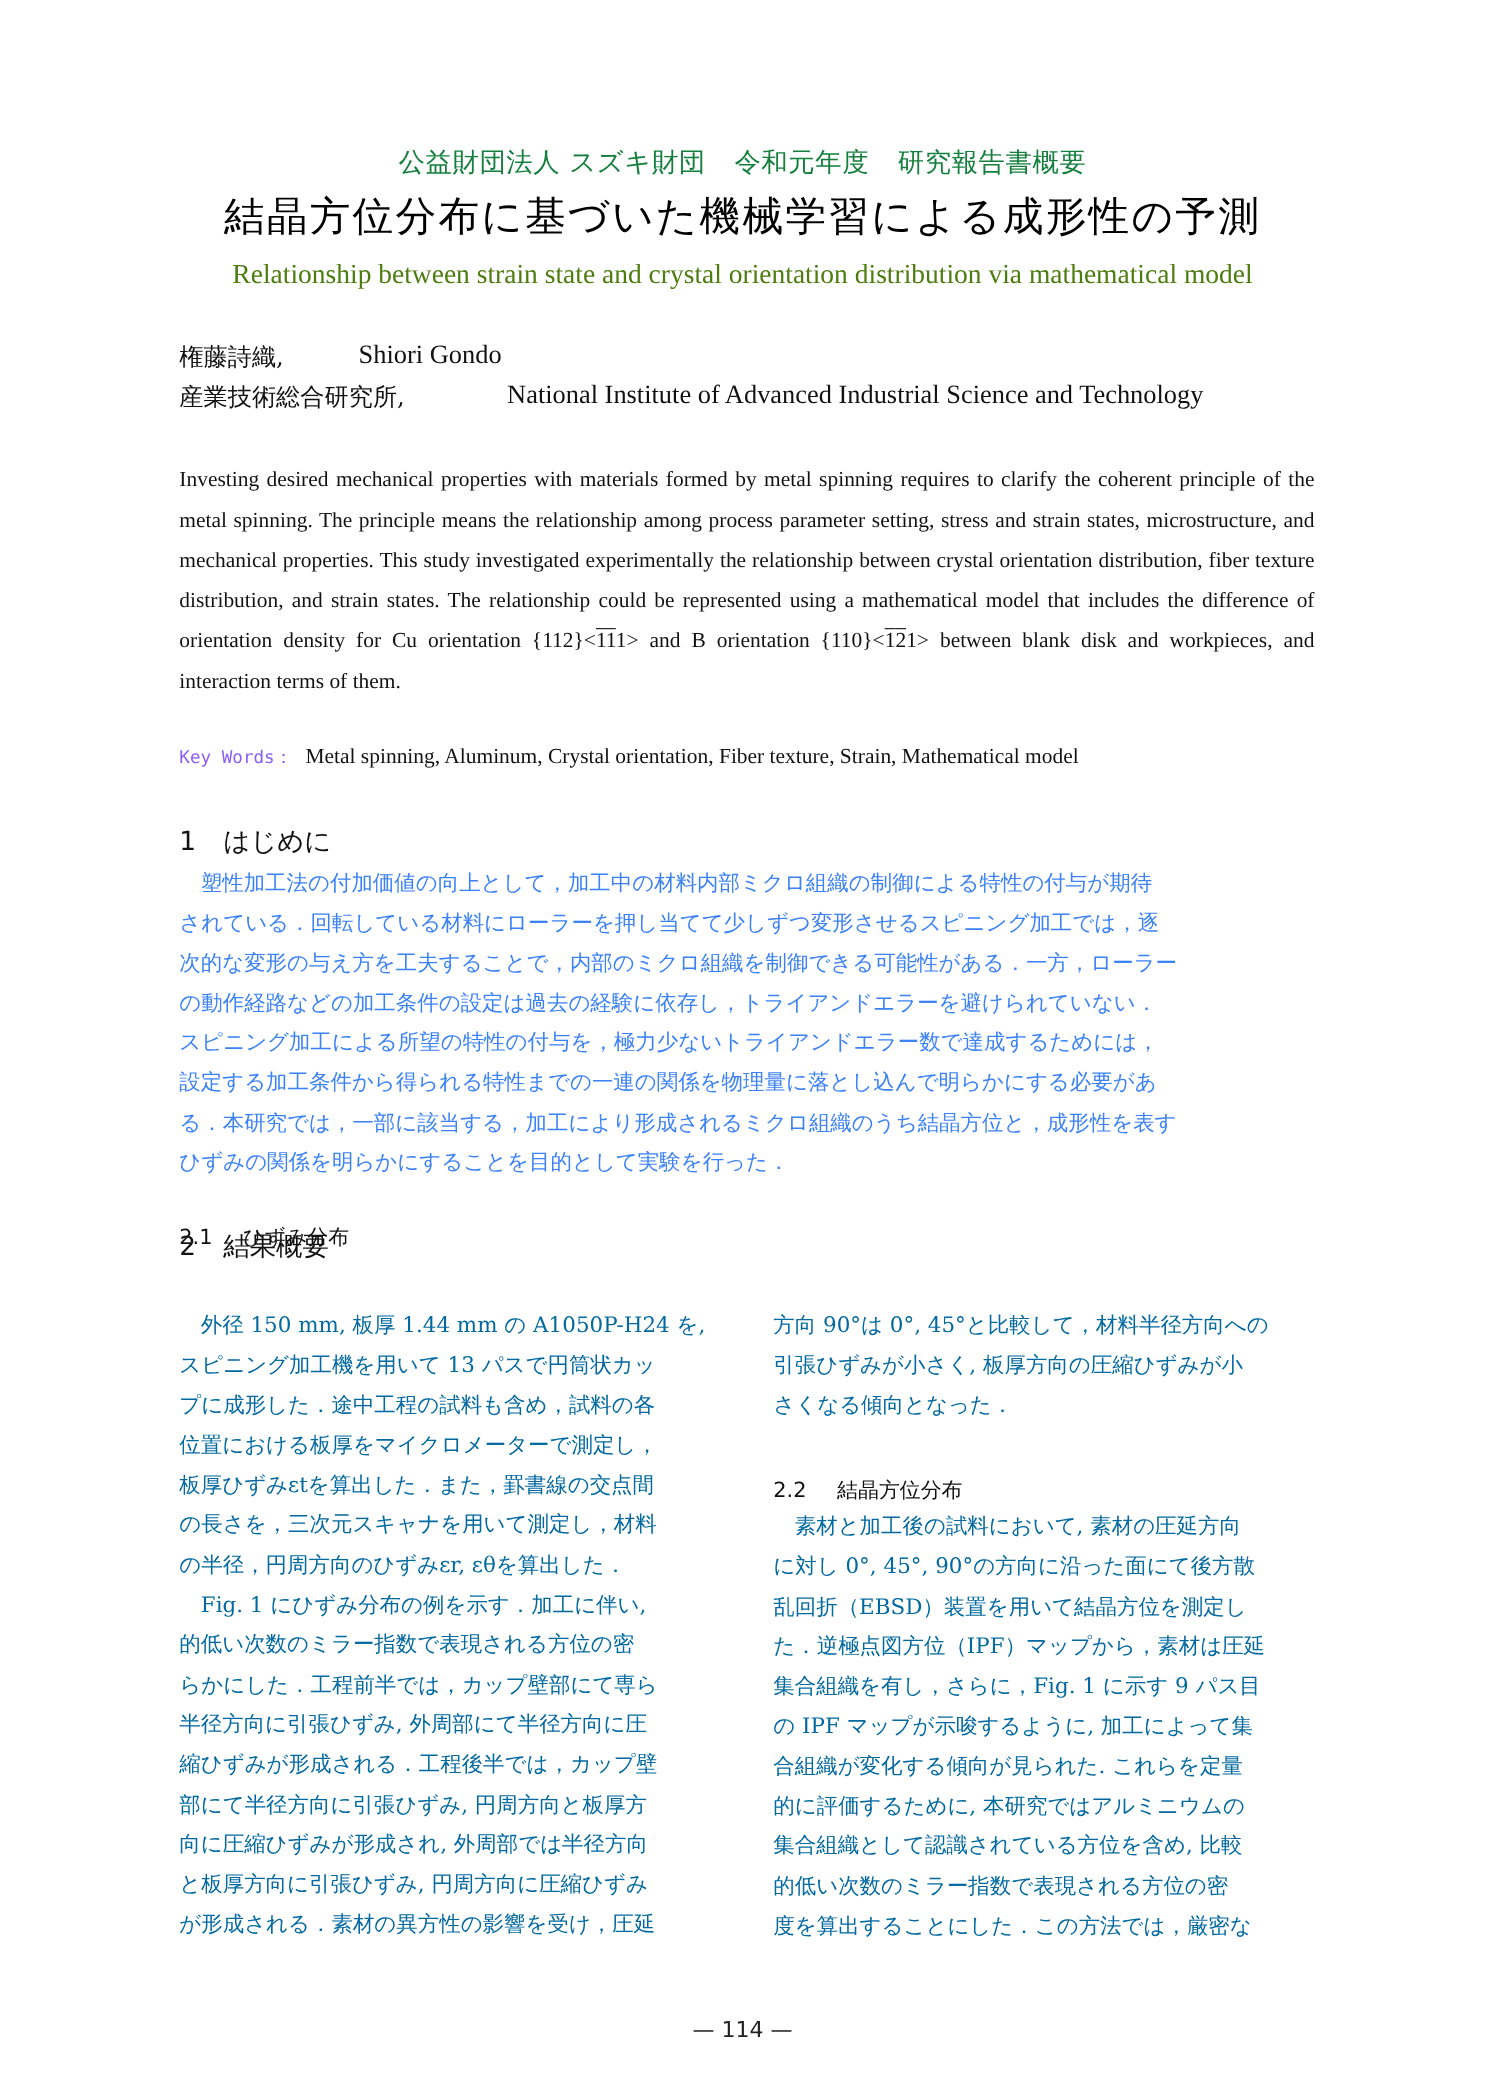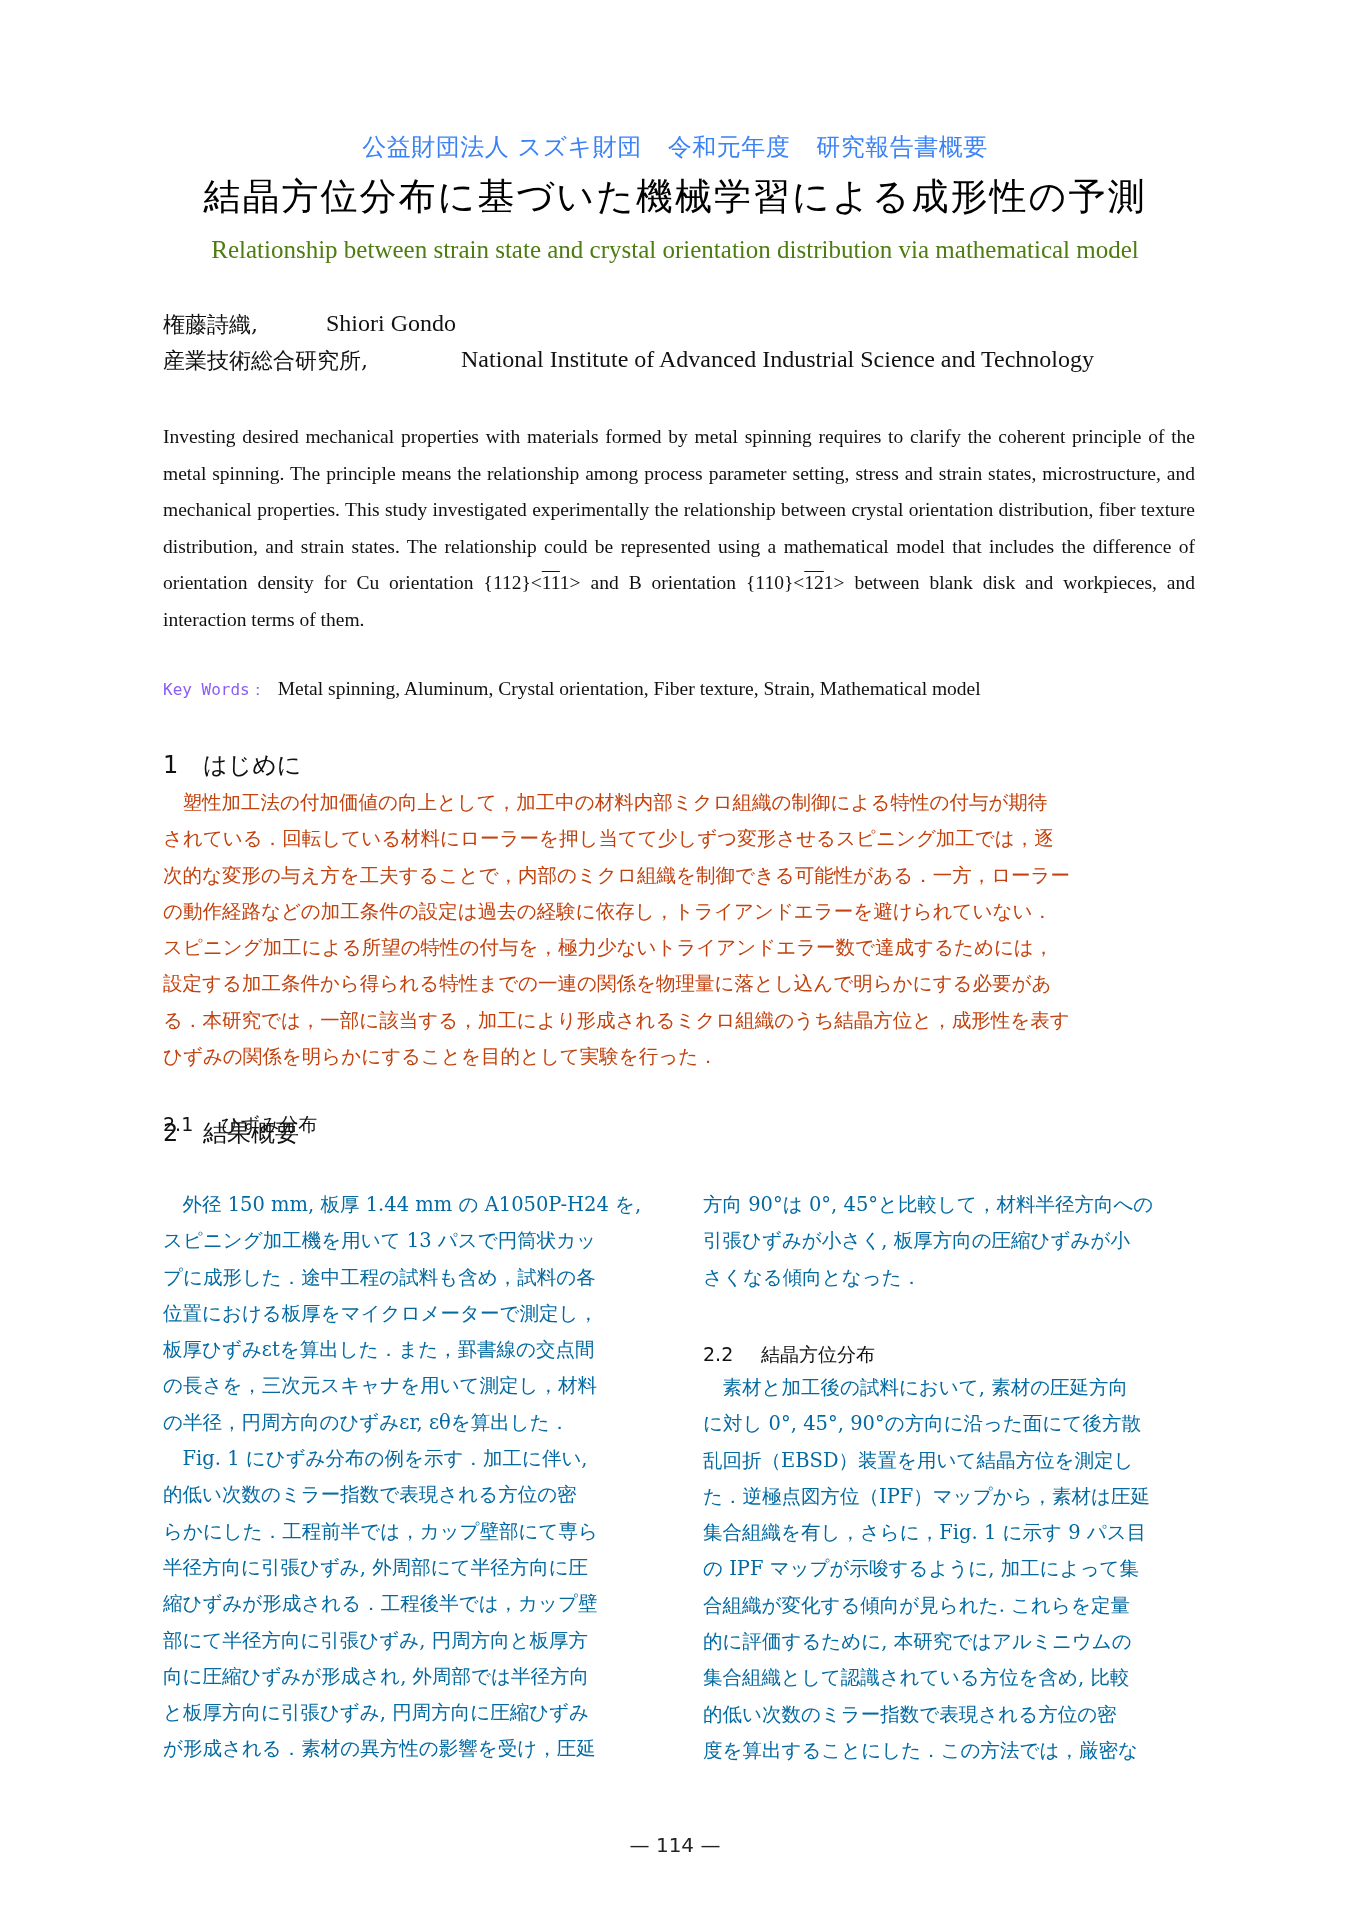--- a/index.html
+++ b/index.html
@@ -5,21 +5,21 @@
     html, body { margin: 0; padding: 0; background: #ffffff; }
     body {
       width: 1350px; height: 1909px; position: relative; overflow: hidden;
       color: #111111;
       font-family: "DejaVu Serif", "Liberation Serif", serif;
     }
     .abs { position: absolute; }
     .center { left: 0; width: 1350px; text-align: center; }
     .header-line {
       top: 131px; font-family: "DejaVu Sans", "Liberation Sans", sans-serif;
-      font-size: 24px; letter-spacing: 0.5px; color: #3b82f6;
+      font-size: 24px; letter-spacing: 0.5px; color: #15803d;
     }
     .header-line .gap { display: inline-block; width: 26px; }
     .title-ja {
       top: 172px; font-family: "DejaVu Sans", "Liberation Sans", sans-serif;
       font-size: 37px; letter-spacing: 2px; color: #000;
     }
     .title-en {
       top: 236px; font-family: "Liberation Serif", serif;
       font-size: 25px; color: #4d7c0f;
     }
@@ -43,21 +43,21 @@
       font-size: 16px; color: #8b5cf6; margin-right: 12px;
     }
     .sec-heading {
       font-family: "DejaVu Sans", "Liberation Sans", sans-serif; color: #111;
     }
     .sec-heading .num { display: inline-block; }
     .h1 { font-size: 24px; }
     .h2 { font-size: 19px; }
     .para-full {
       left: 163px; width: 1032px; font-family: "DejaVu Serif", serif;
-      font-size: 19.5px; line-height: 36.3px; color: #c2410c;
+      font-size: 19.5px; line-height: 36.3px; color: #3b82f6;
       text-align: justify; text-indent: 1em;
     }
     .col {
       width: 500px; font-family: "DejaVu Serif", serif;
       font-size: 19.5px; line-height: 36.3px; color: #0369a1; text-align: justify;
     }
     .page-num {
       top: 1833px; font-family: "DejaVu Sans", "Liberation Sans", sans-serif;
       font-size: 20px; color: #222;
     }

